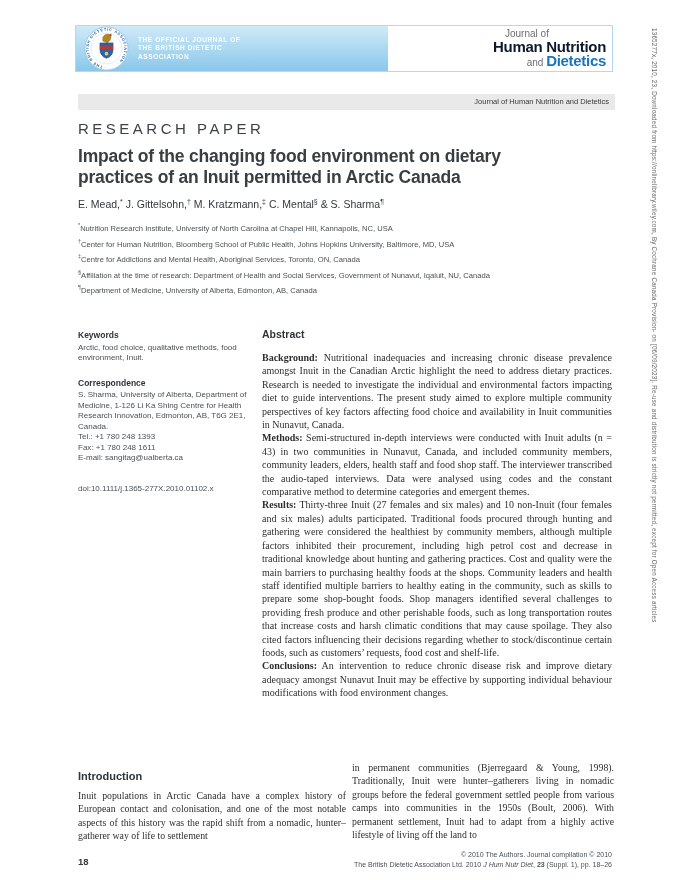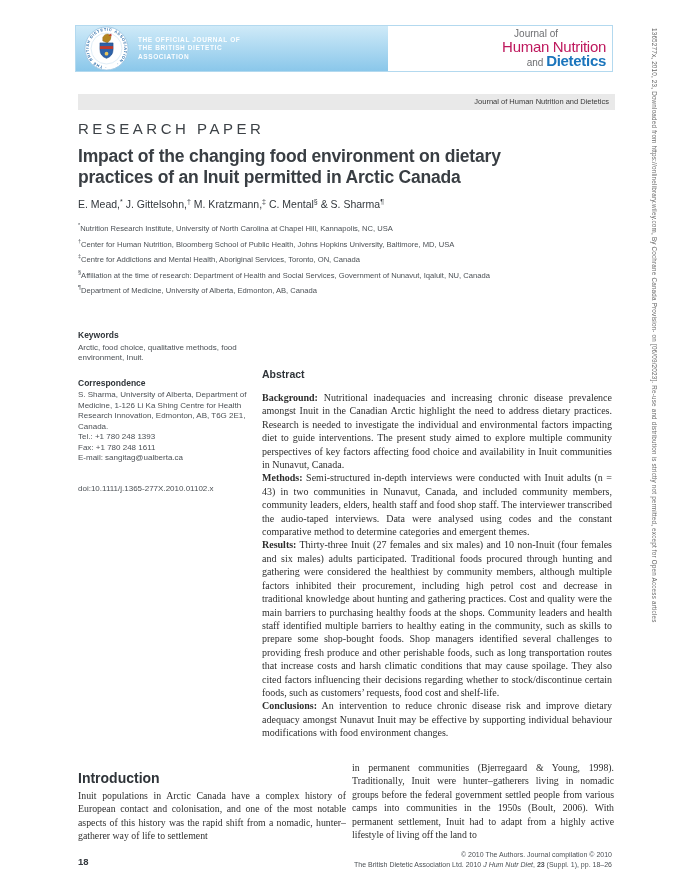--- a/index.html
+++ b/index.html
@@ -11,21 +11,21 @@
                 border:1px solid #b3d9ef;box-sizing:border-box;}
   .banner-left{width:312px;background:linear-gradient(#cfeaf8,#8ac7ea);display:flex;
                align-items:center;position:relative;}
   .seal{width:45px;height:45px;margin-left:8px;flex:0 0 auto;}
   .official{margin-left:9px;color:rgba(255,255,255,0.95);font-size:6.5px;font-weight:bold;
             letter-spacing:0.6px;line-height:8.5px;text-transform:uppercase;}
   .banner-mid{flex:1;background:#ffffff;display:flex;flex-direction:column;justify-content:center;
               align-items:flex-end;padding-right:6px;}
   .jt{line-height:13px;}
   .jt-prefix{font-size:10px;color:#6d6e71;text-align:left;padding-left:12px;line-height:11px;}
-  .jt-main{font-size:15px;font-weight:normal;color:#be185d;letter-spacing:-0.3px;line-height:15px;}
+  .jt-main{font-size:15px;font-weight:bold;color:#0f172a;letter-spacing:-0.3px;line-height:15px;}
   .jt-sub{text-align:right;line-height:14px;}
   .jt-and{font-size:10px;color:#6d6e71;}
   .jt-diet{font-size:15px;font-weight:bold;color:#1b75bc;letter-spacing:-0.3px;}
   .banner-box{width:70px;background:linear-gradient(135deg,#cfeaf8,#9ed3f0);overflow:hidden;
               padding:5px 0 0 2px;box-sizing:border-box;}
   .box-word{color:rgba(255,255,255,0.88);font-weight:bold;font-size:13.5px;line-height:10.5px;
             letter-spacing:-0.5px;white-space:nowrap;}
 
   
   .running-bar{position:absolute;left:78px;top:94px;width:537px;height:16px;background:#e9e9e9;
@@ -43,27 +43,27 @@
 
   
   .sidecol{position:absolute;left:78px;top:330px;width:176px;font-size:8px;color:#4b5055;
            line-height:10.5px;}
   .side-h{font-size:8.5px;font-weight:bold;color:#2f3439;margin:0 0 2px 0;}
   .side-block{margin-bottom:14px;}
   .doi-line{margin-top:20px;}
 
   
   .abstract{position:absolute;left:262px;top:328px;width:350px;}
-  .abstract-h{font-size:10.5px;font-weight:bold;color:#2f3439;margin-bottom:11px;margin-top:40px;}
+  .abstract-h{font-size:10.5px;font-weight:bold;color:#2f3439;margin-bottom:11px;}
   .abs-p{font-family:"Liberation Serif",serif;font-size:10px;line-height:13.4px;color:#2e2e2e;
          text-align:justify;}
   .abs-label{font-weight:bold;}
 
   
-  .intro-h{position:absolute;left:78px;top:770px;font-size:14px;font-weight:bold;color:#2f3439;}
+  .intro-h{position:absolute;left:78px;top:770px;font-size:11px;font-weight:bold;color:#2f3439;}
   .bodytext{font-family:Liberation Serif, serif;font-size:9.8px;line-height:13.4px;color:#2e2e2e;
             text-align:justify;}
   .intro-left{position:absolute;left:78px;top:789px;width:268px;}
   .intro-right{position:absolute;left:352px;top:761px;width:262px;}
 
   
   .page-num{position:absolute;left:78px;top:856px;font-size:9.5px;font-weight:bold;color:#33383d;}
   .footer-right{position:absolute;left:312px;top:850px;width:300px;text-align:right;font-size:7px;
                 color:#4b5055;line-height:9.5px;}
   .footer-right .it{font-style:italic;}

